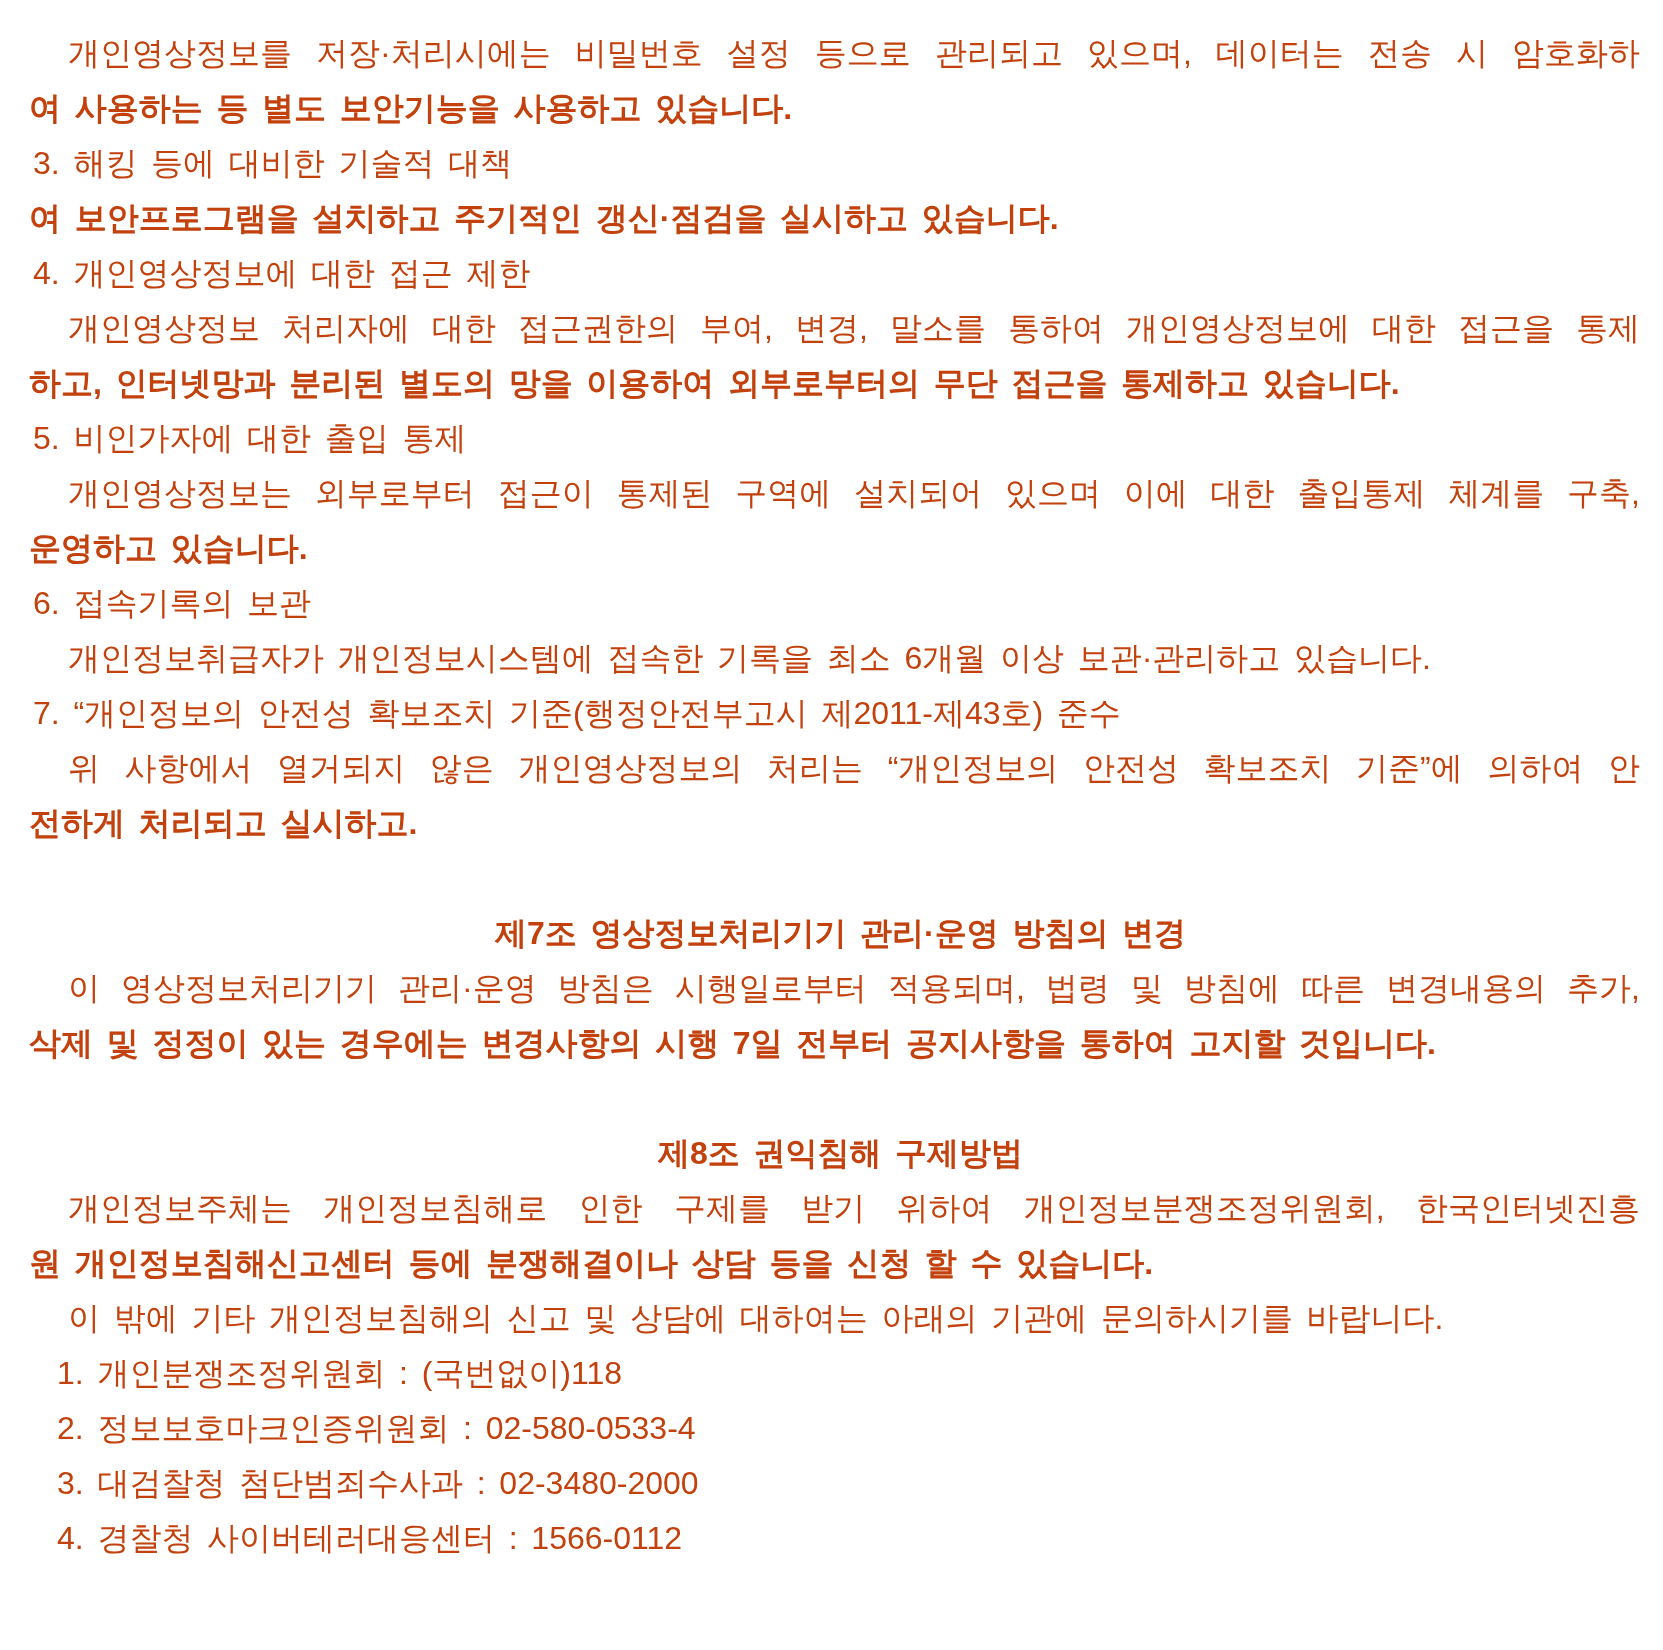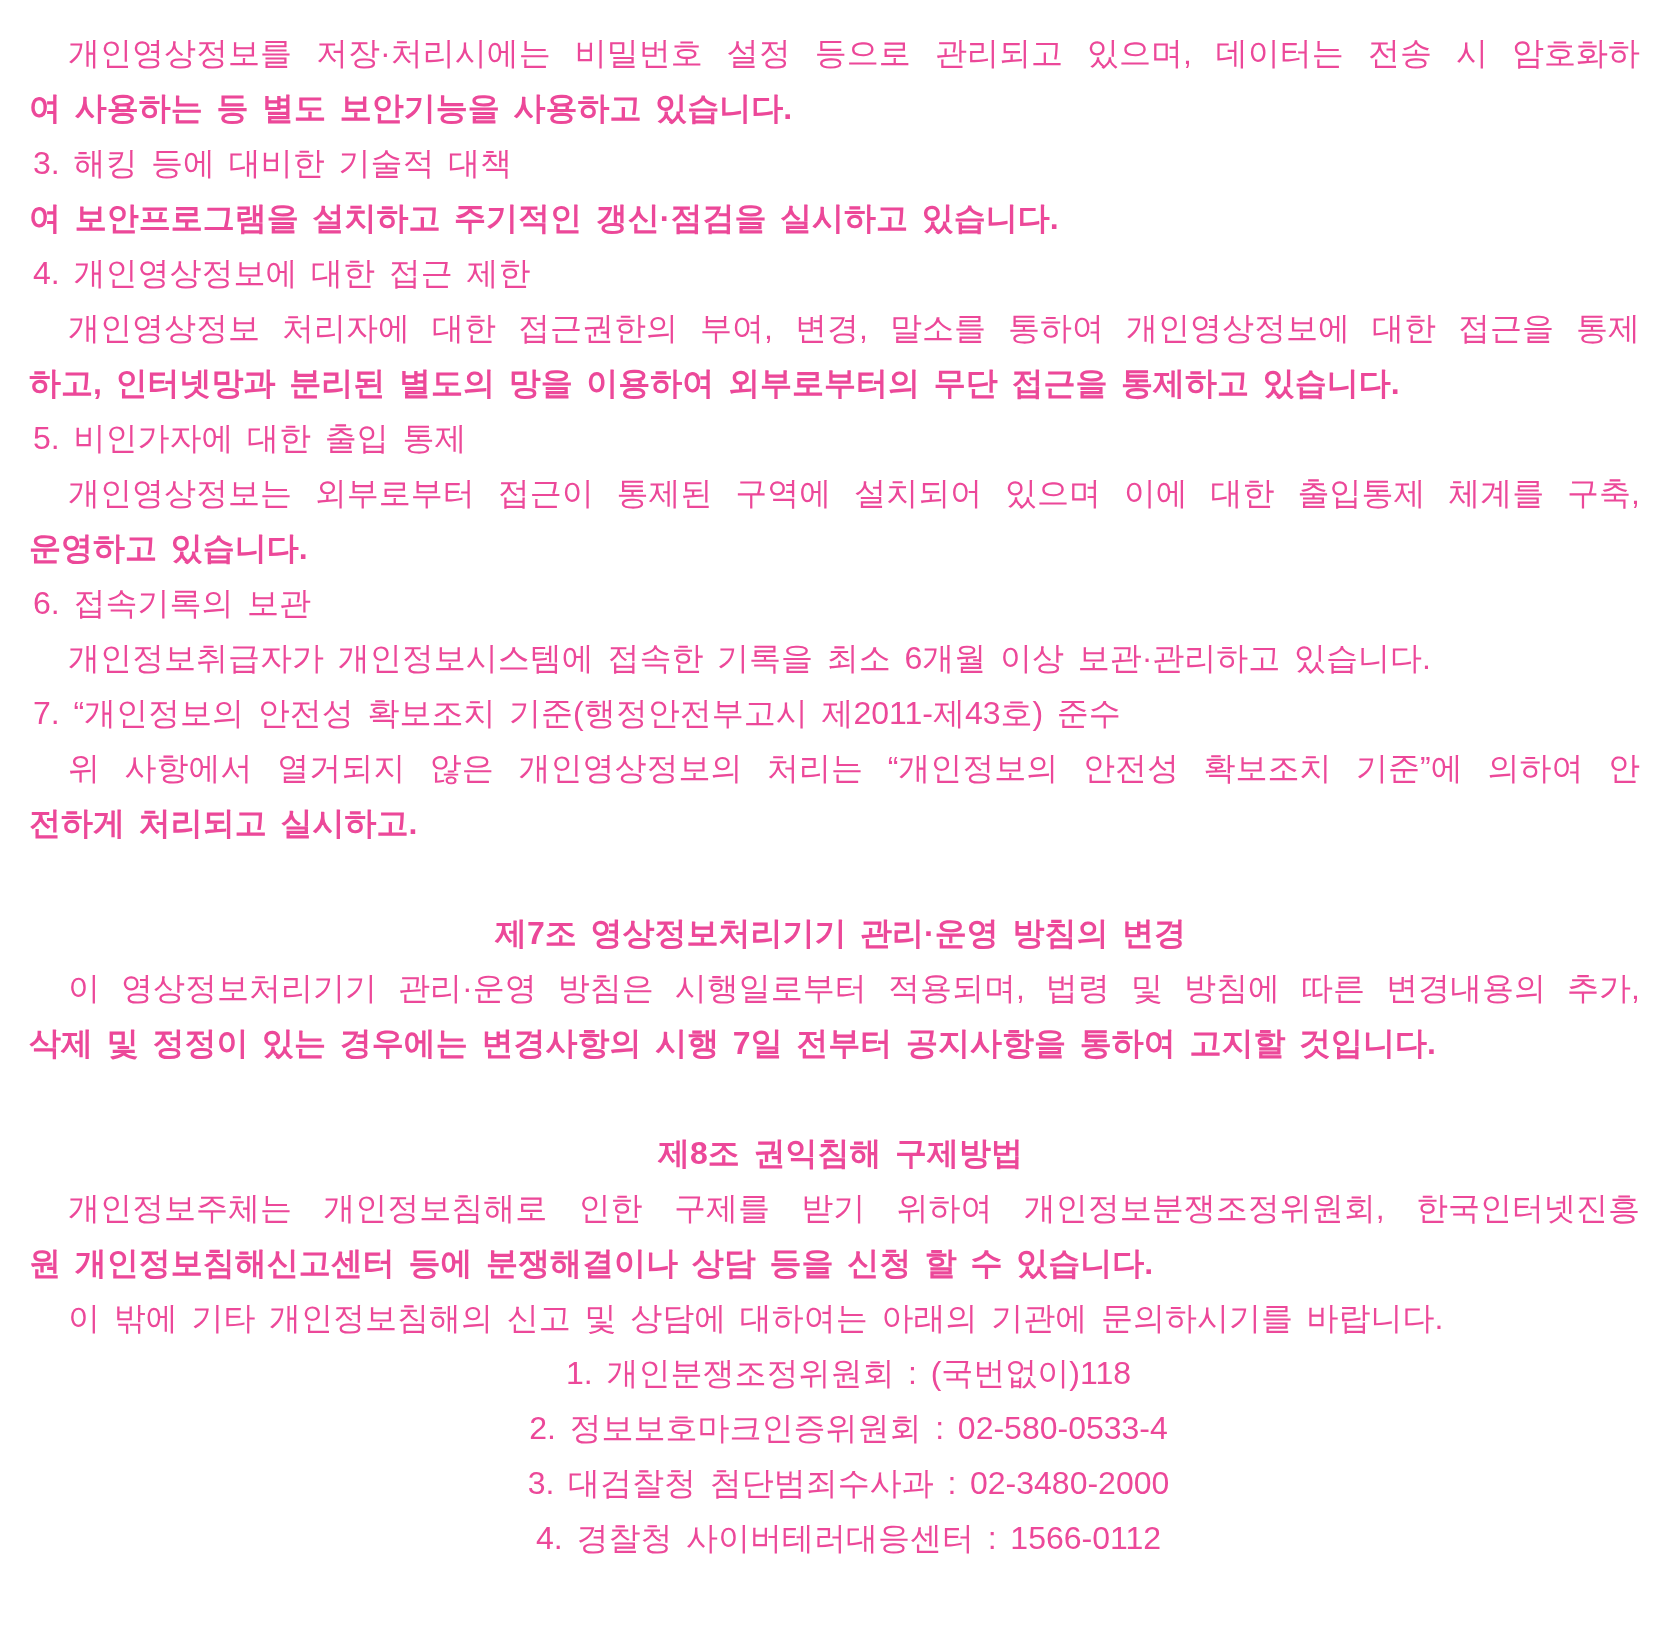--- a/index.html
+++ b/index.html
@@ -11,41 +11,41 @@
     position: relative;
     box-sizing: border-box;
     width: 1663px;
     height: 1650px;
     background: #ffffff;
     overflow: hidden;
     padding: 26px 23px 0 29px;
     font-family: "Liberation Sans", "DejaVu Sans", sans-serif;
     font-size: 32px;
     line-height: 55px;
-    color: #ec4899;
+    color: #c2410c;
     word-spacing: 0.15em;
     word-break: keep-all;
   }
   .doc-line {
     height: 55px;
     white-space: nowrap;
     overflow: visible;
   }
   
   .doc-line.justify {
     white-space: normal;
     text-align: justify;
     text-align-last: justify;
     text-justify: inter-word;
   }
   
   .doc-line.flush    { padding-left: 0; font-weight: bold; }
   .doc-line.numbered { padding-left: 4px; }
   .doc-line.indent   { padding-left: 39px; }
-  .doc-line.list     { padding-left: 28px; text-align: center; }
+  .doc-line.list     { padding-left: 28px; }
   .doc-line.heading  { padding-left: 12px; font-weight: bold; text-align: center; }
   .doc-line.blank    { height: 55px; }
 </style>
 </head>
 <body>
 
 <div class="page">
   <div id="doc-body">
       <div class="doc-line indent justify">개인영상정보를 저장·처리시에는 비밀번호 설정 등으로 관리되고 있으며, 데이터는 전송 시 암호화하</div>
       <div class="doc-line flush">여 사용하는 등 별도 보안기능을 사용하고 있습니다.</div>

